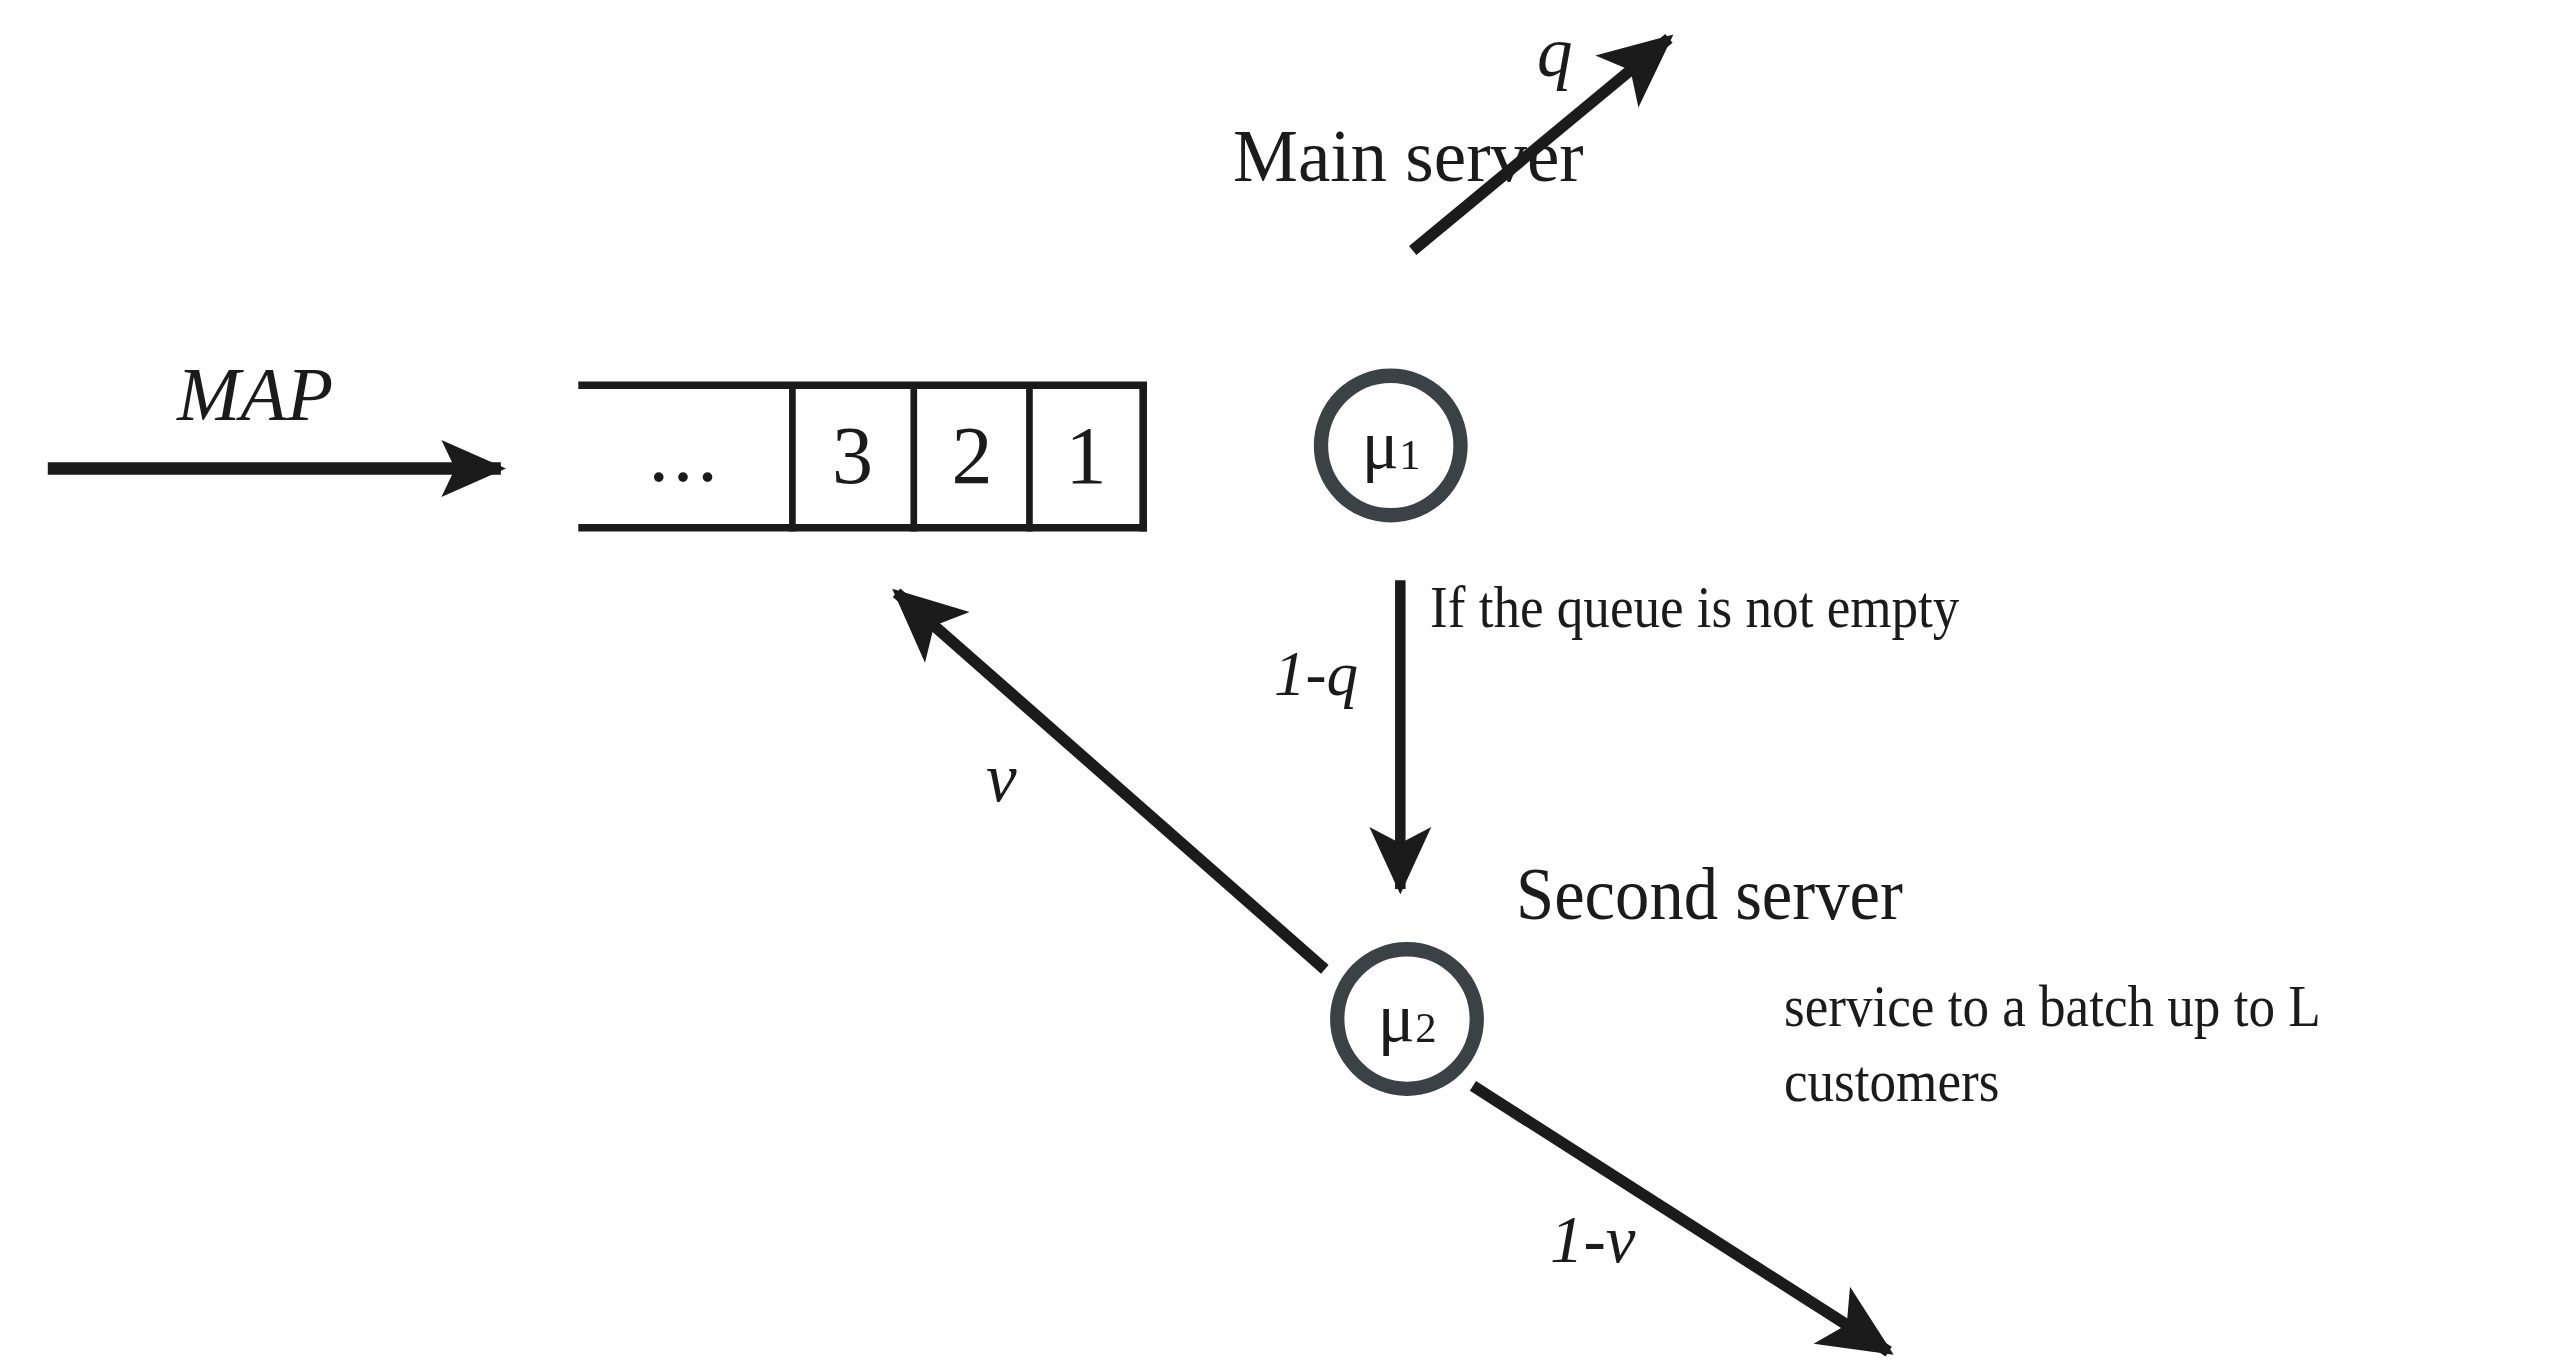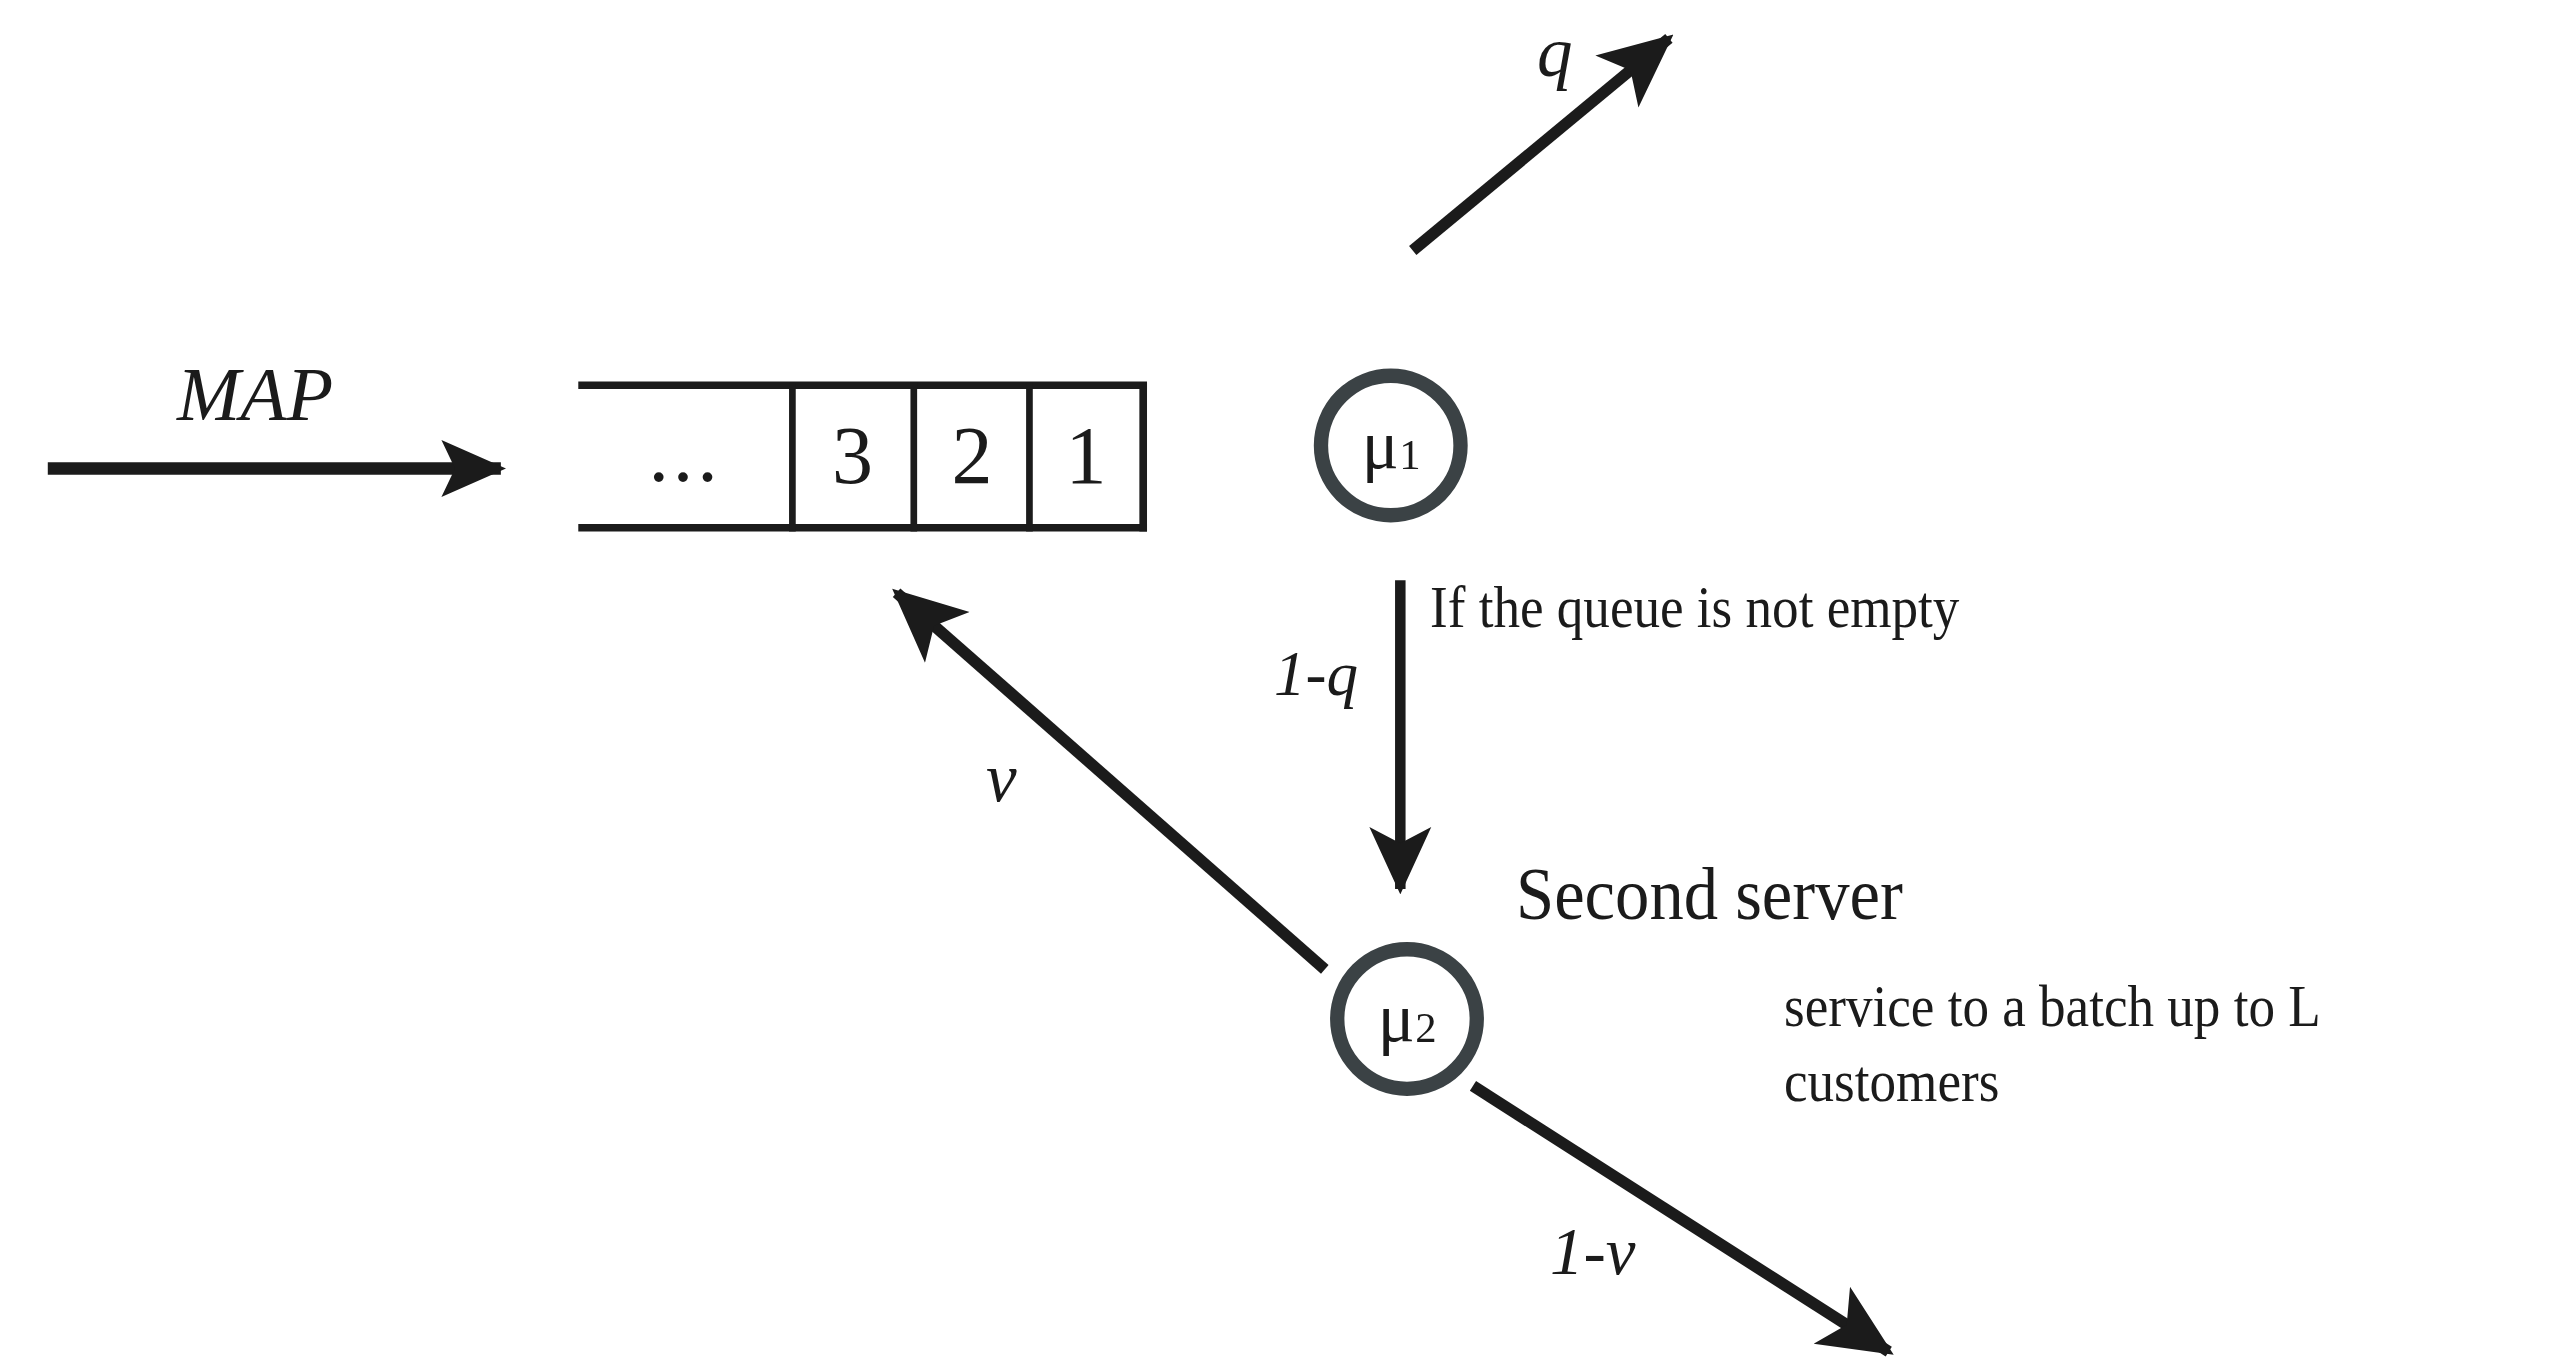--- a/index.html
+++ b/index.html
@@ -36,21 +36,21 @@
   
   #label-map        { left: 177px;  top: 356px;  font-size: 76px; text-align: center; }
   #label-q          { left: 1537px; top: 17px;   font-size: 71px; }
   #label-main-server{ left: 1233px; top: 120px;  font-size: 73px; }
   #label-one-minus-q{ left: 1274px; top: 643px;  font-size: 63px; }
   #label-queue-cond { left: 1430px; top: 578px;  font-size: 59px; transform: scaleX(0.90); transform-origin: left top; }
   #label-v          { left: 986px; top: 744px;  font-size: 69px; }
   #label-second-server { left: 1516px; top: 858px; font-size: 73px; transform: scaleX(0.94); transform-origin: left top; }
   #label-batch-note { left: 1784px; top: 977px; font-size: 59px; transform: scaleX(0.90); transform-origin: left top; }
   #label-batch-note .note-line { display: block; margin-bottom: 16.2px; }
-  #label-one-minus-v{ left: 1550px; top: 1206px; font-size: 67px; margin-top: 12px; }
+  #label-one-minus-v{ left: 1550px; top: 1206px; font-size: 67px; }
 
   
   .queue-cell-text {
     position: absolute;
     top: 382px;
     height: 148px;
     display: flex;
     align-items: center;
     justify-content: center;
     font-size: 82px;
@@ -149,20 +149,21 @@
   <div class="dots-text" style="left:578px;width:214px;">...</div>
 
   <div class="queue-cell-text" style="left:792px;width:121px;">3</div>
 
   <div class="queue-cell-text" style="left:914px;width:116px;">2</div>
 
   <div class="queue-cell-text" style="left:1029px;width:114px;">1</div>
 
   <div class="lbl lbl-italic" id="label-q">q</div>
 
+  <div class="lbl" id="label-main-server">Main server</div>
 
   <div class="server-label" id="server1-label">
       <span>μ</span>
       <sub>1</sub>
     </div>
 
   <div class="lbl lbl-italic" id="label-one-minus-q">1-q</div>
 
   <div class="lbl" id="label-queue-cond">If the queue is not empty</div>
 

